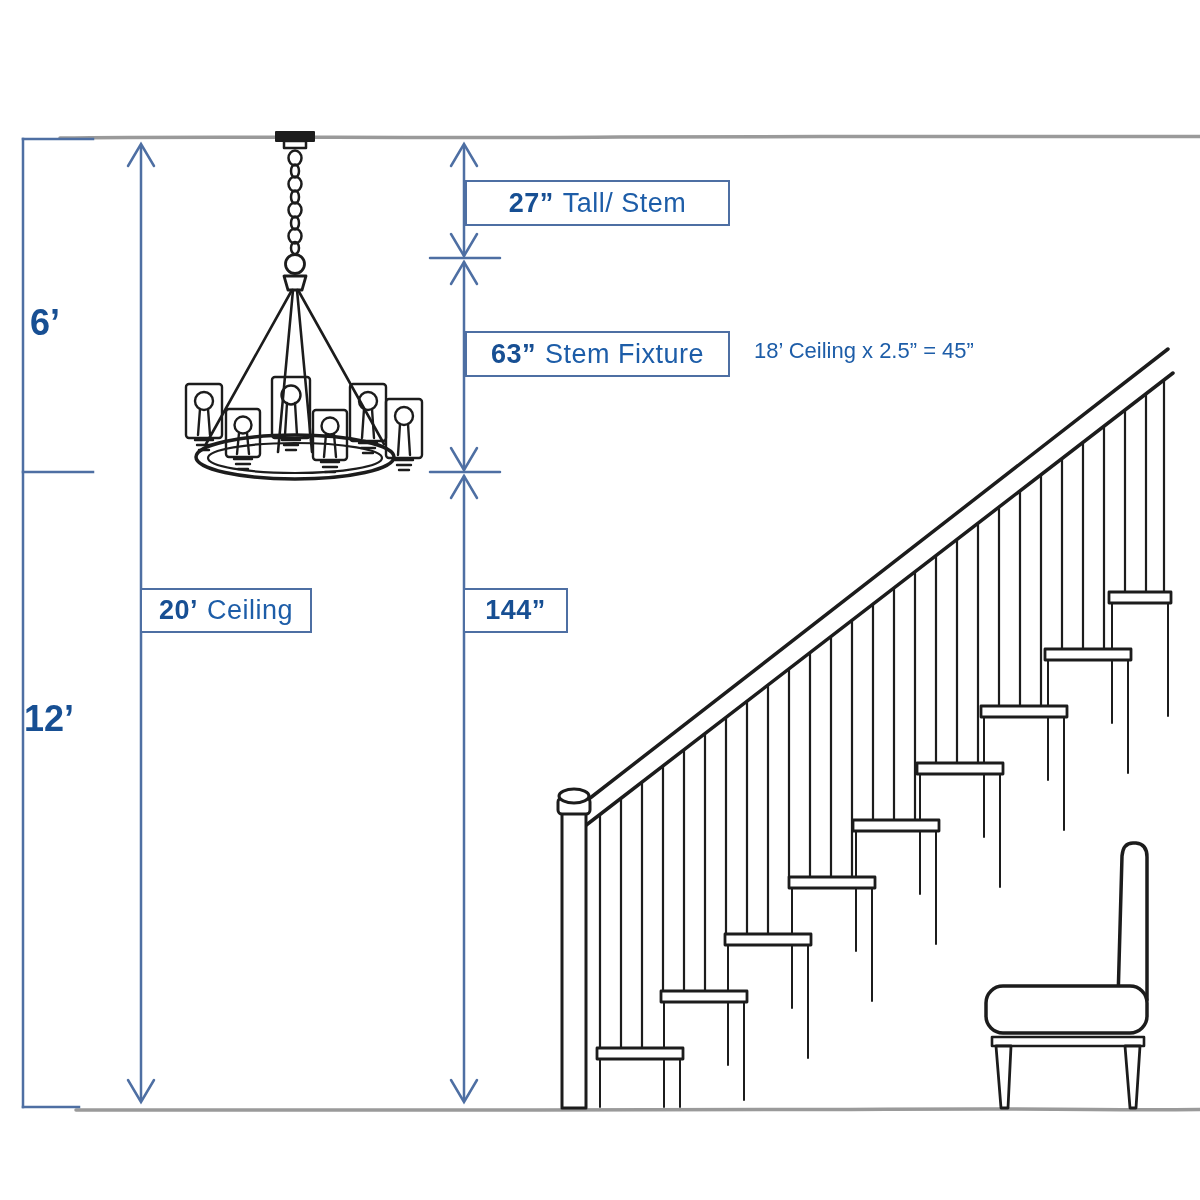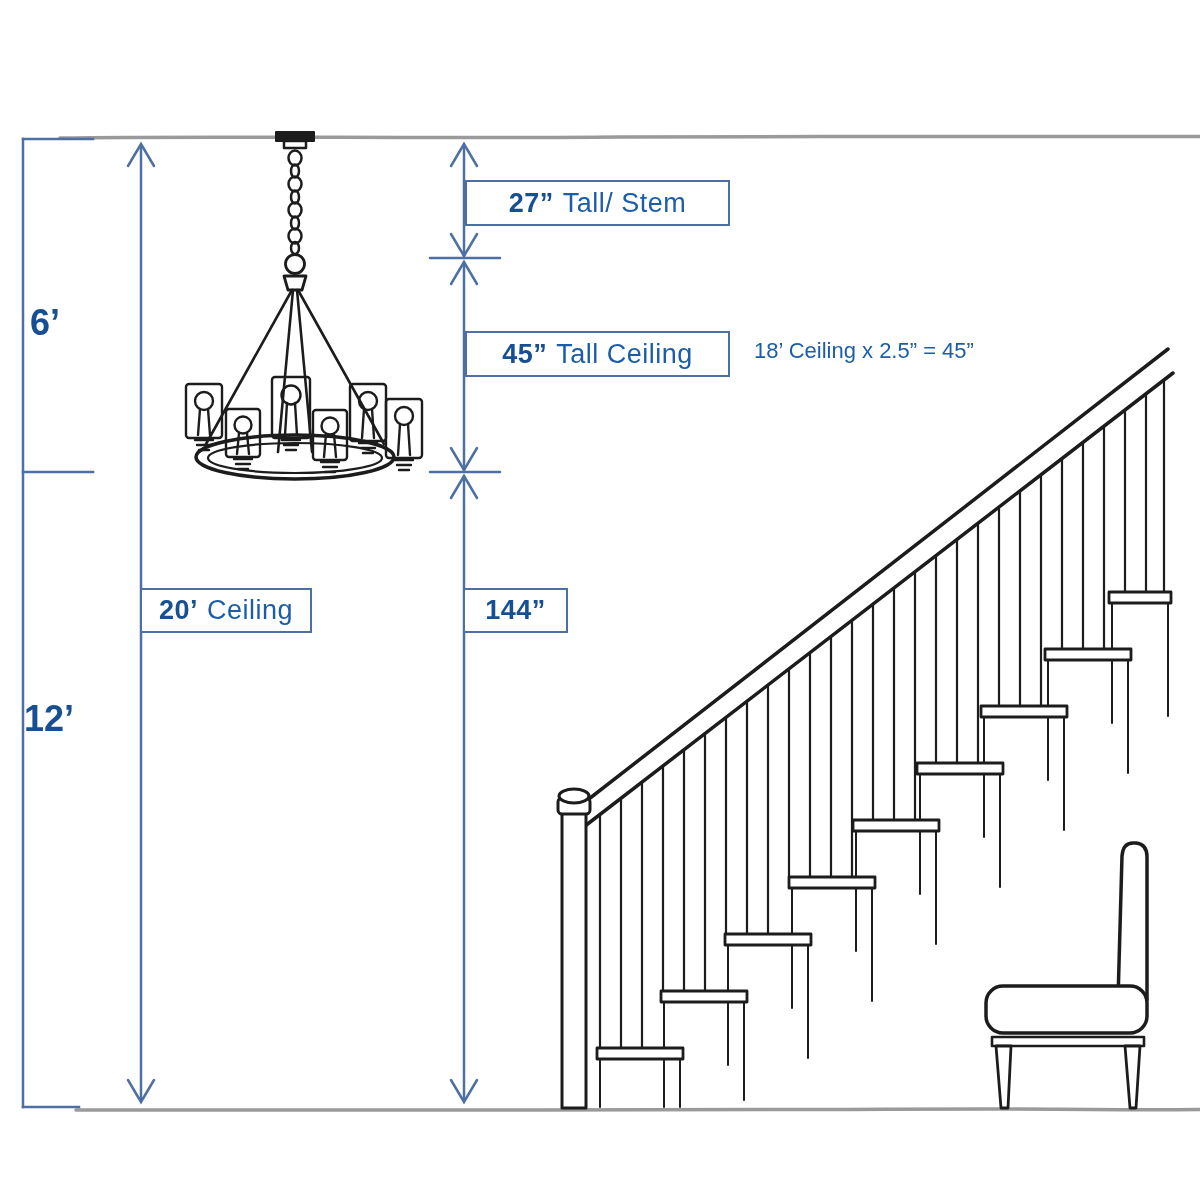--- a/index.html
+++ b/index.html
@@ -205,22 +205,22 @@
   <div class="free-label scale-num" style="left:30px;top:302px;">6’</div>
 
   <div class="free-label scale-num" style="left:24px;top:698px;">12’</div>
 
   <div class="label-box" style="left:465px;top:180px;width:261px;height:42px;">
     <span class="bold">27”</span>
     <span class="reg">Tall/ Stem</span>
   </div>
 
   <div class="label-box" style="left:465px;top:331px;width:261px;height:42px;">
-    <span class="bold">45”</span>
-    <span class="reg">Tall Ceiling</span>
+    <span class="bold">63”</span>
+    <span class="reg">Stem Fixture</span>
   </div>
 
   <div class="free-label formula" style="left:754px;top:338px;">18’ Ceiling x 2.5” = 45”</div>
 
   <div class="label-box" style="left:140px;top:588px;width:168px;height:41px;">
     <span class="bold">20’</span>
     <span class="reg">Ceiling</span>
   </div>
 
   <div class="label-box" style="left:463px;top:588px;width:101px;height:41px;">

